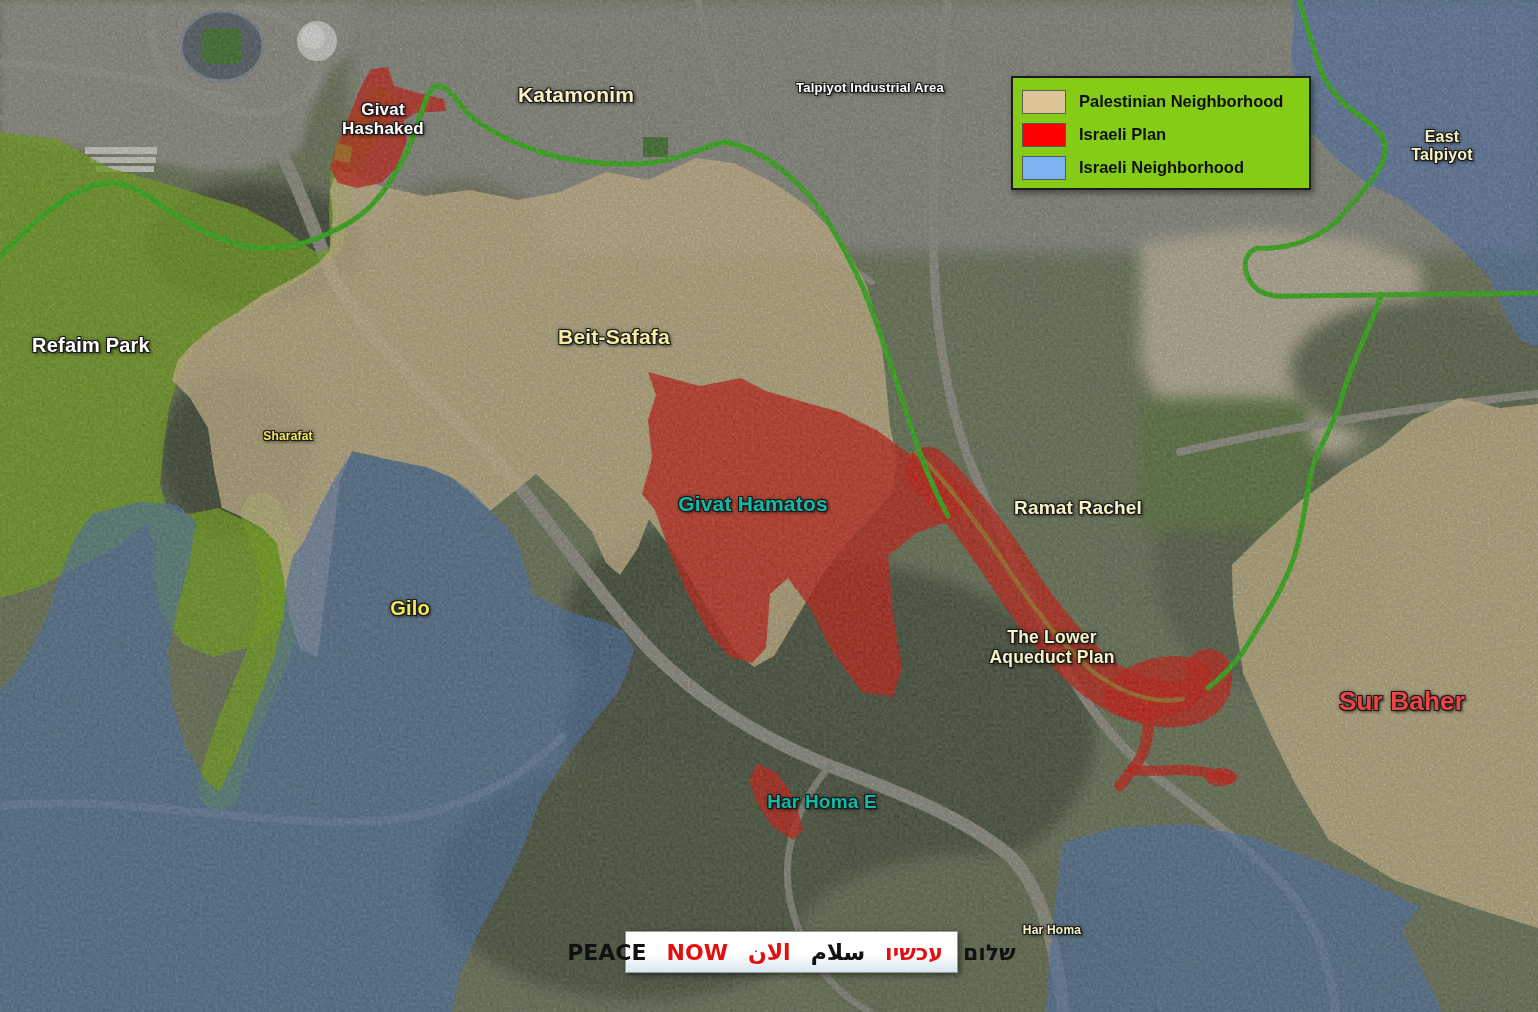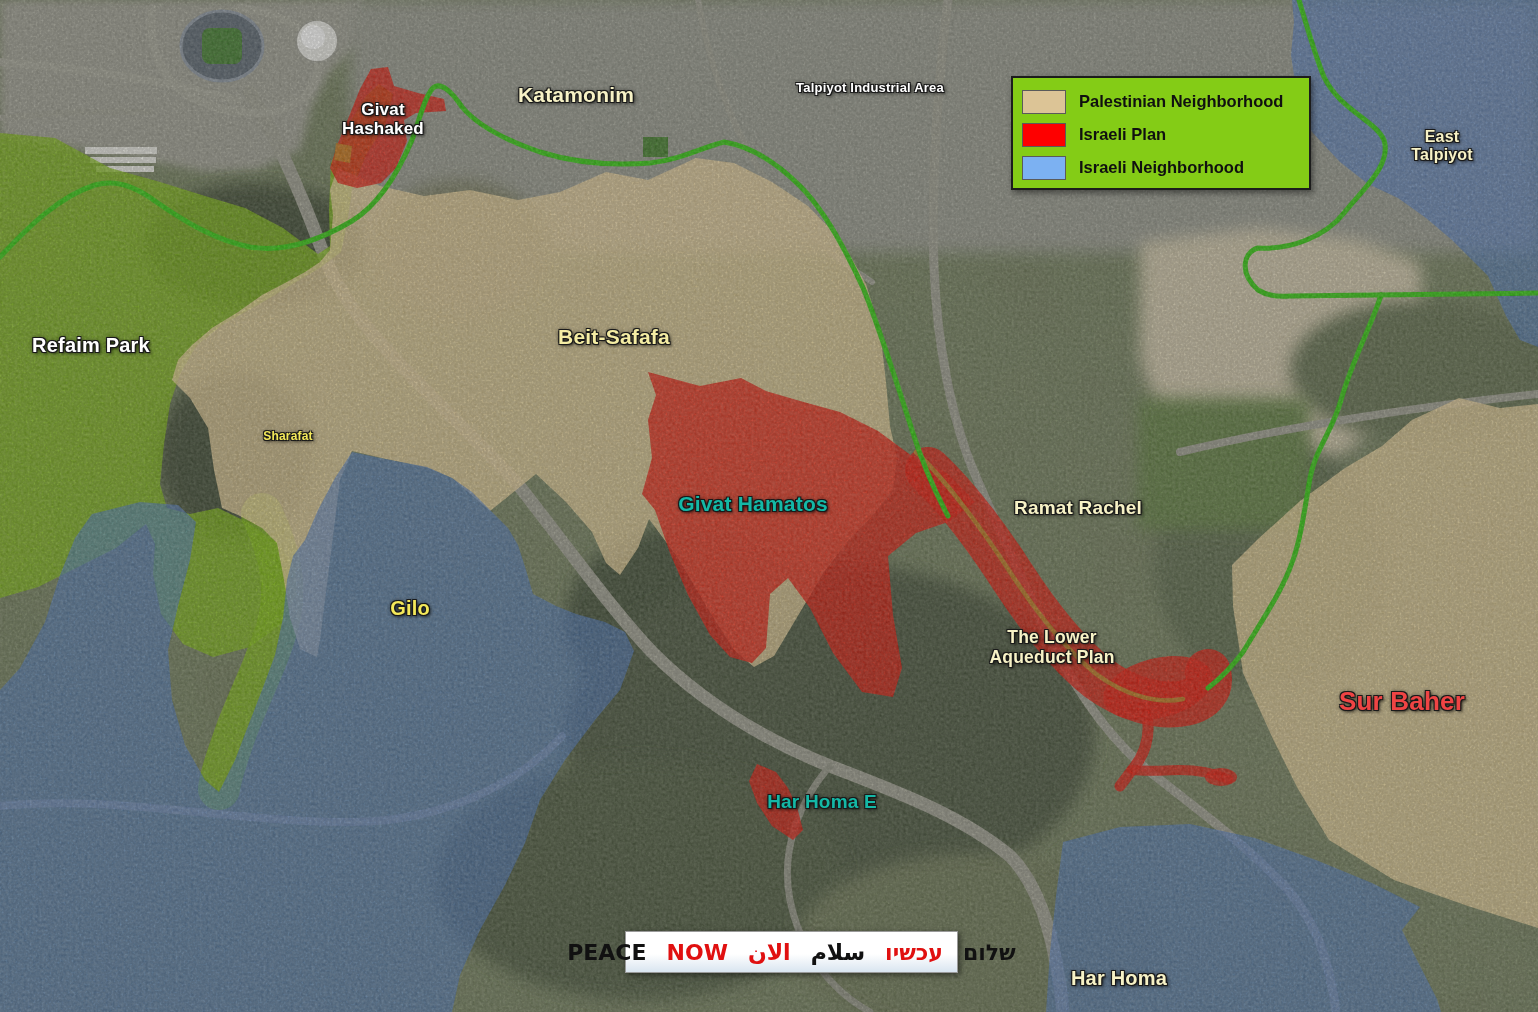--- a/index.html
+++ b/index.html
@@ -19,21 +19,21 @@
   .l-talpiyot    {left:870px; top:88px;  color:#ffffff;font-size:13px;}
   .l-easttalpiyot{left:1442px;top:146px; color:#f7f2c6;font-size:16px;}
   .l-sharafat    {left:288px; top:437px; color:#f4e95a;font-size:12px;}
   .l-beitsafafa  {left:614px; top:337px; color:#f5eda4;font-size:21px;}
   .l-gilo        {left:410px; top:608px; color:#f4e95a;font-size:20px;}
   .l-hamatos     {left:753px; top:504px; color:#14b8a6;font-size:21px;}
   .l-ramatrachel {left:1078px;top:508px; color:#f7f2c6;font-size:19px;}
   .l-aqueduct    {left:1052px;top:648px; color:#f7f2c6;font-size:17.5px;}
   .l-surbaher    {left:1402px;top:702px; color:#ef4444;font-size:26px;}
   .l-harhomae    {left:782px; top:802px; color:#14b8a6;font-size:19px;margin-left:40px;}
-  .l-harhoma     {left:1119px;top:931px; color:#f7f2c6;font-size:20px;margin-top:47px;}
+  .l-harhoma     {left:1052px;top:931px; color:#f7f2c6;font-size:12px;}
 
   
   .legend{position:absolute;left:1011px;top:76px;width:300px;height:114px;
           background:#84cc16;border:2px solid #1c1c1c;box-sizing:border-box;
           box-shadow:2px 3px 6px rgba(0,0,0,.45);padding:7px 0 8px 9px;}
   .legend-row{display:flex;align-items:center;height:33px;}
   .legend-swatch{width:44px;height:24px;border:1px solid #5a5a5a;box-sizing:border-box;flex:0 0 auto;}
   .legend-label{margin-left:13px;font-size:16.5px;font-weight:bold;color:#101010;}
 
   

